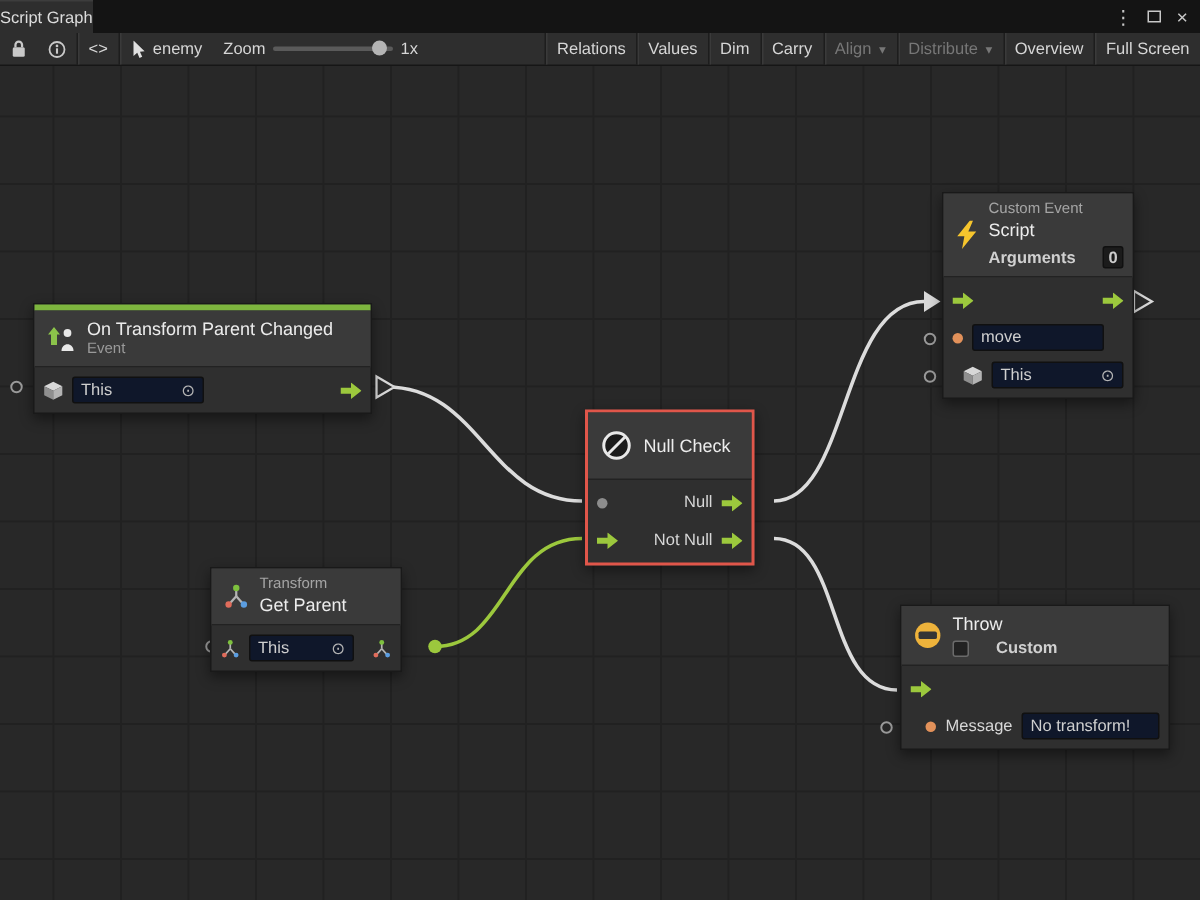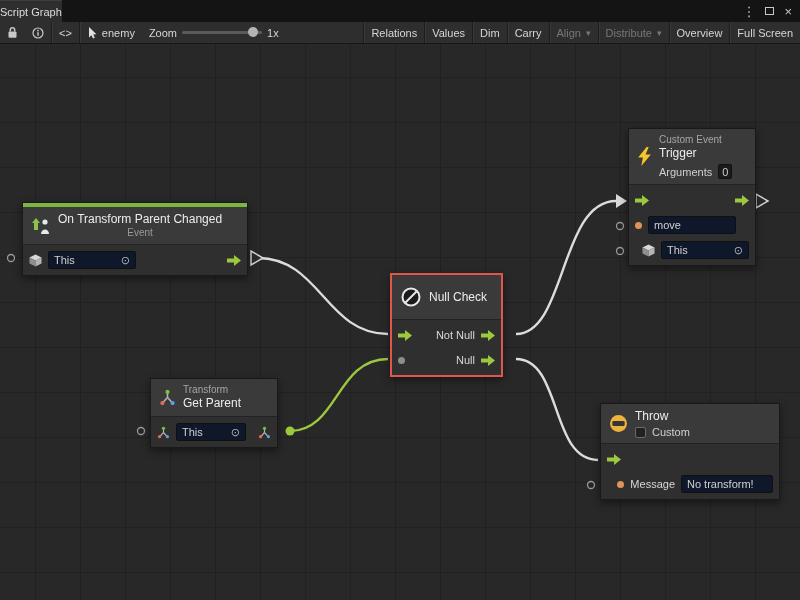--- a/index.html
+++ b/index.html
@@ -31,23 +31,23 @@
   .wires { position:absolute; left:0; top:0; }
 
   
   .node { position:absolute; background:#2f2f2f; border:1px solid #191919; box-shadow:0 3px 8px rgba(0,0,0,.45); color:#e0e0e0; }
   .node.selected { border:2px solid #e0564a; }
   .estrip { height:4px; background:#7db53e; }
   .nhead { display:flex; align-items:center; gap:7px; padding:5px 8px; background:#3a3a3a; border-bottom:1px solid #222; }
   .nhead.center { padding:11px 8px; }
   .htxt { display:flex; flex-direction:column; }
   .ntitle { font-size:12px; line-height:15px; color:#ececec; }
-  .nsub { font-size:10px; line-height:12px; color:#9a9a9a;text-align:center; }
+  .nsub { font-size:10px; line-height:12px; color:#9a9a9a; }
   .ncat { font-size:10px; line-height:12px; color:#a5a5a5; }
-  .argrow { display:flex; align-items:center; gap:6px; font-size:11px; color:#d0d0d0; margin-top:3px; }
+  .argrow { display:flex; align-items:center; gap:18px; font-size:11px; color:#d0d0d0; margin-top:3px;font-weight:bold; }
   .argbox { background:#1b1b1b; border:1px solid #101010; border-radius:2px; min-width:14px; height:15px; line-height:15px; text-align:center; padding:0 3px; font-size:11px; color:#ccc; }
   .nbody { padding:4px 6px; }
   .row { display:flex; align-items:center; gap:6px; height:22px; margin-bottom:3px; }
   .row:last-child { margin-bottom:0;justify-content:flex-end; }
   .flex { flex:1; }
   .icon { display:inline-flex; align-items:center; }
   .field { background:#0f172a; border:1px solid #101010; border-radius:2px; height:18px; display:flex; align-items:center; justify-content:space-between; padding:0 5px; font-size:11px; color:#cfcfcf; }
   .target { font-size:11px; color:#b5b5b5; margin-left:4px; }
   .plabel { font-size:11px; color:#d8d8d8; }
   .dot { width:7px; height:7px; border-radius:50%; display:inline-block; }
@@ -204,47 +204,47 @@
         <span class="icon">
           <svg width="22" height="22" viewBox="0 0 22 22">
             <circle cx="11" cy="11" r="8.5" fill="#1b1b1b" stroke="#e8e8e8" stroke-width="2"></circle>
             <line x1="5.5" y1="16.5" x2="16.5" y2="5.5" stroke="#e8e8e8" stroke-width="2"></line>
           </svg>
         </span>
         <div class="ntitle">Null Check</div>
       </div>
       <div class="nbody">
         <div class="row">
+          <span class="dot gray"></span>
+          <span class="flex"></span>
+          <span class="plabel">Null</span>
+          <span class="icon">
+            <svg width="14" height="11" viewBox="0 0 14 11">
+                <path d="M0,3.5 H7 V0 L14,5.5 L7,11 V7.5 H0 Z" fill="#9cc83d"></path>
+              </svg>
+          </span>
+        </div>
+        <div class="row">
           <span class="icon">
             <svg width="14" height="11" viewBox="0 0 14 11">
                 <path d="M0,3.5 H7 V0 L14,5.5 L7,11 V7.5 H0 Z" fill="#9cc83d"></path>
               </svg>
           </span>
           <span class="flex"></span>
           <span class="plabel">Not Null</span>
           <span class="icon">
             <svg width="14" height="11" viewBox="0 0 14 11">
                 <path d="M0,3.5 H7 V0 L14,5.5 L7,11 V7.5 H0 Z" fill="#9cc83d"></path>
               </svg>
           </span>
         </div>
-        <div class="row">
-          <span class="dot gray"></span>
-          <span class="flex"></span>
-          <span class="plabel">Null</span>
-          <span class="icon">
-            <svg width="14" height="11" viewBox="0 0 14 11">
-                <path d="M0,3.5 H7 V0 L14,5.5 L7,11 V7.5 H0 Z" fill="#9cc83d"></path>
-              </svg>
-          </span>
-        </div>
-      </div>
-    </div>
-
-    <div class="node" style="left:150px;top:334px;width:128px">
+      </div>
+    </div>
+
+    <div class="node" style="left:140px;top:334px;width:128px">
       <div class="nhead">
         <span class="icon">
           <svg width="17" height="17" viewBox="0 0 16 16">
             <line x1="8" y1="8" x2="8" y2="3" stroke="#b5b5b5" stroke-width="1.4"></line>
             <line x1="8" y1="8" x2="3.5" y2="13" stroke="#b5b5b5" stroke-width="1.4"></line>
             <line x1="8" y1="8" x2="12.5" y2="13" stroke="#b5b5b5" stroke-width="1.4"></line>
             <circle cx="8" cy="2.8" r="2" fill="#7ec13e"></circle>
             <circle cx="3.2" cy="13.2" r="2" fill="#e06c5b"></circle>
             <circle cx="12.8" cy="13.2" r="2" fill="#5b9de0"></circle>
           </svg>
@@ -287,21 +287,21 @@
 
     <div class="node" style="left:628px;top:84px;width:128px">
       <div class="nhead">
         <span class="icon">
           <svg width="15" height="19" viewBox="0 0 14 18">
             <path d="M9,0 L1,10 H5.5 L4,18 L13,7 H8 L11,0 Z" fill="#f6c52d"></path>
           </svg>
         </span>
         <div class="htxt">
           <div class="ncat">Custom Event</div>
-          <div class="ntitle">Trigger</div>
+          <div class="ntitle">Script</div>
           <div class="argrow">
             <span>Arguments</span>
             <span class="argbox">0</span>
           </div>
         </div>
       </div>
       <div class="nbody">
         <div class="row">
           <span class="icon">
             <svg width="14" height="11" viewBox="0 0 14 11">

